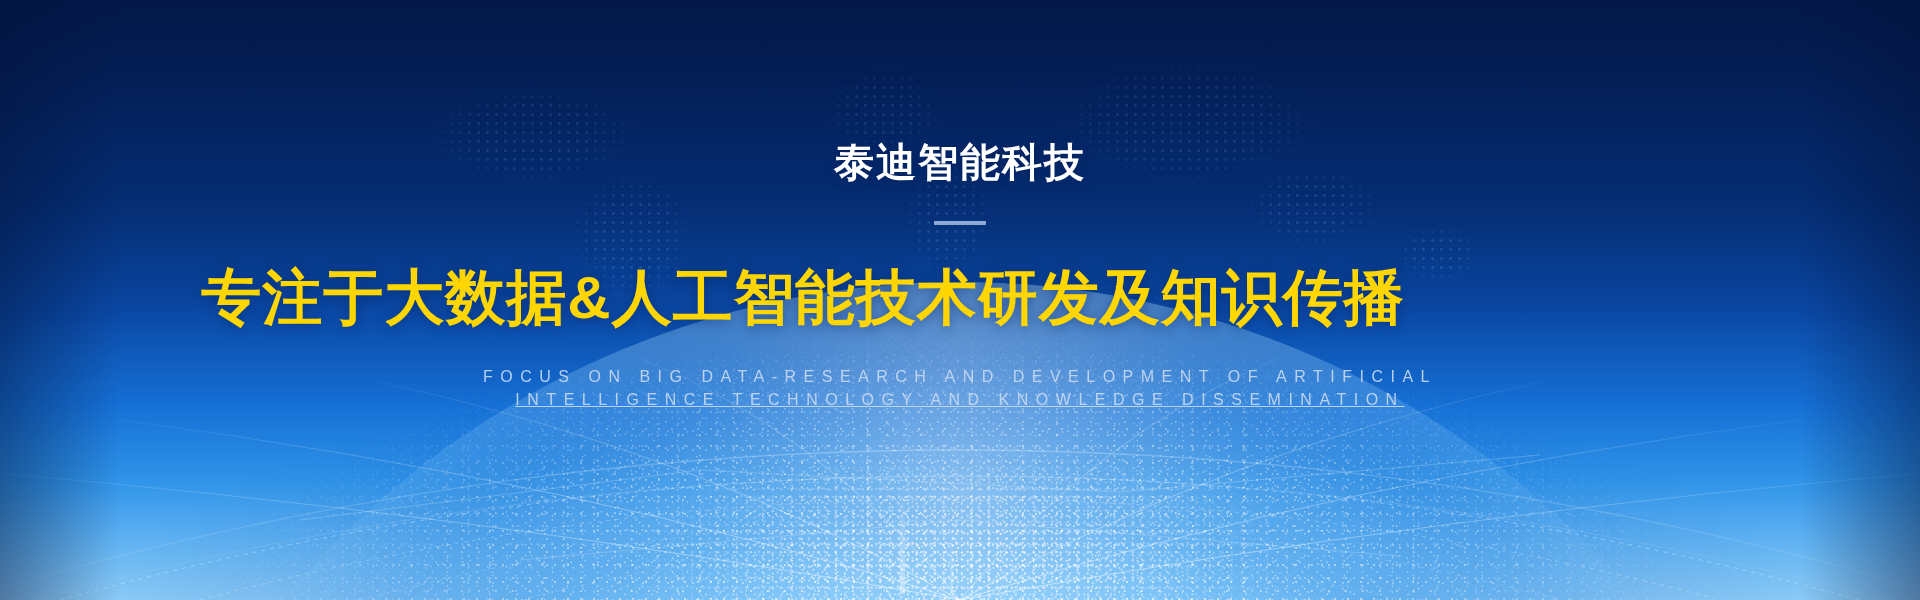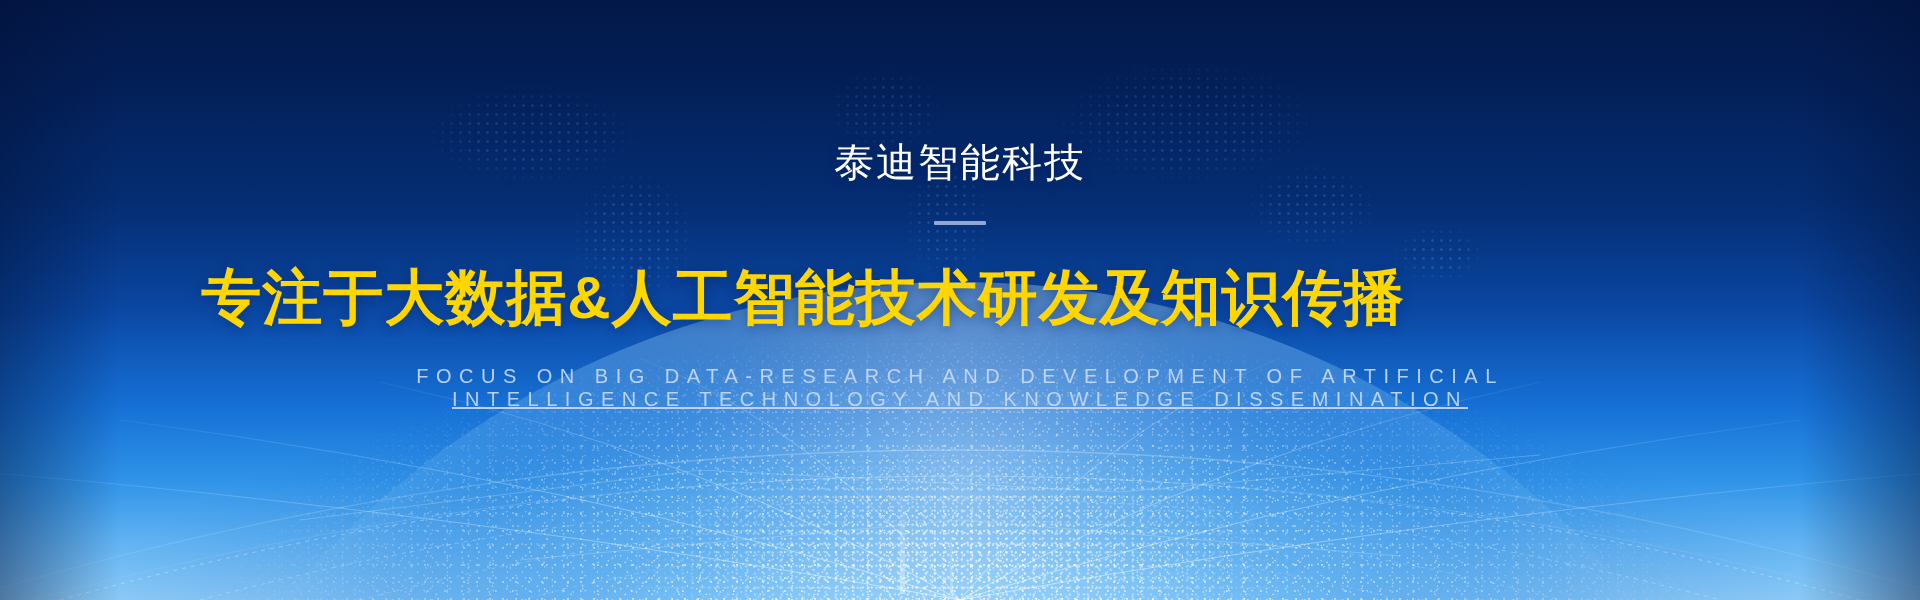--- a/index.html
+++ b/index.html
@@ -160,21 +160,21 @@
     left:0; top:0;
     width:1920px;
     text-align:center;
     z-index:20;
   }
   .brand {
     position:absolute;
     left:0; top:138px; width:1920px;
     font-size:40px;
     line-height:48px;
-    font-weight:400;
+    font-weight:700;
     color:#ffffff;
     letter-spacing:2px;
     text-shadow:0 1px 10px rgba(0,30,90,0.55);
   }
   .divider {
     position:absolute;
     left:50%; top:221px;
     width:52px; height:4px;
     margin-left:-26px;
     background:#8fa9d4;
@@ -186,21 +186,21 @@
     font-size:60px;
     line-height:72px;
     font-weight:700;
     color:#ffd600;
     letter-spacing:1px;
     text-shadow:0 2px 12px rgba(0,30,90,0.45);
   }
   .sub {
     position:absolute;
     left:0; top:365px; width:1920px;
-    font-size:20px;
+    font-size:16px;
     line-height:23px;
     font-weight:400;
     color:#c7d9f2;
     letter-spacing:7.5px;
     opacity:0.92;
     text-align:center;
   }
   .sub .l2 { display:block;text-decoration:underline; }
 </style>
 </head>

